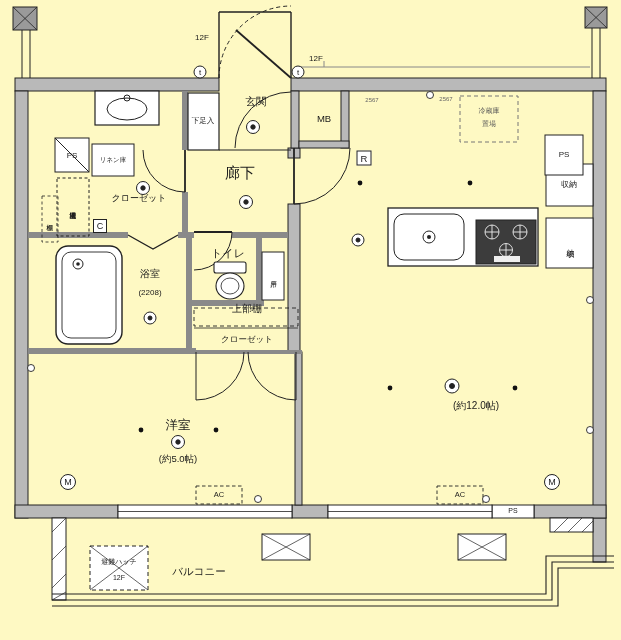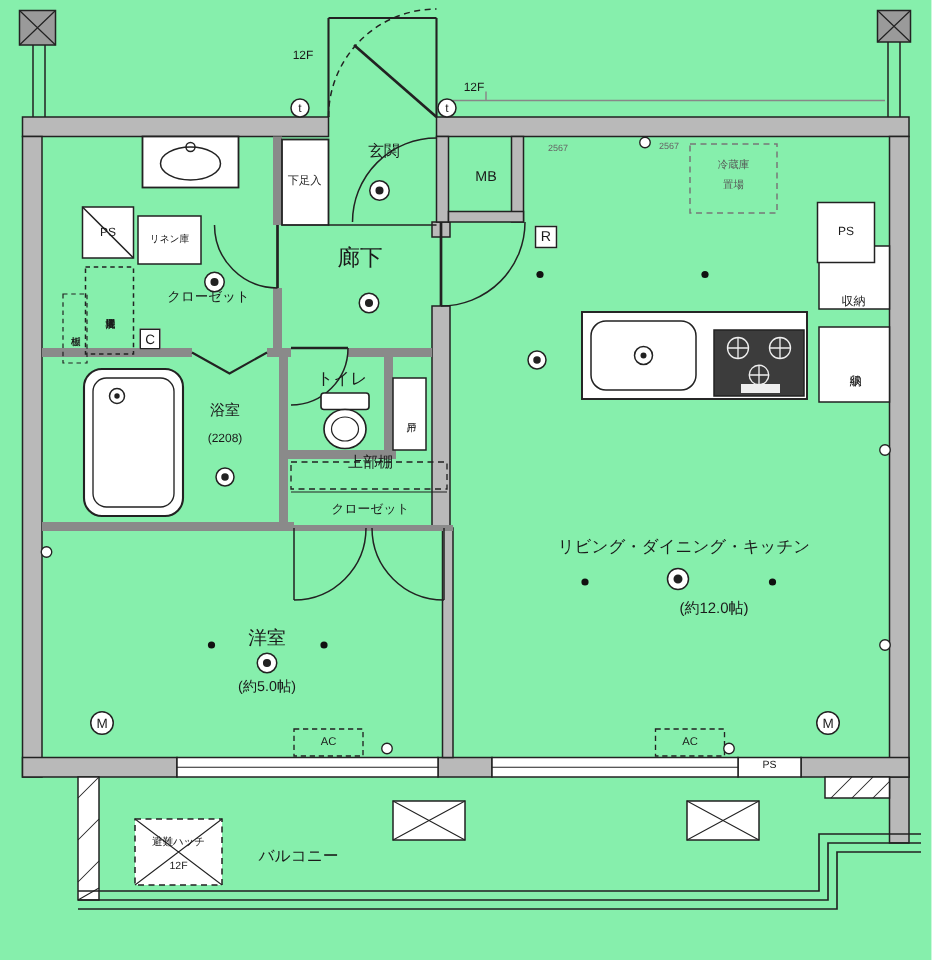--- a/index.html
+++ b/index.html
@@ -1,16 +1,16 @@
 <!DOCTYPE html>
 <html><head>
 <meta charset="utf-8">
 <style>
   html,body{margin:0;padding:0;background:#fff;}
-  .stage{position:relative;width:621px;height:640px;background:#86efac;overflow:hidden;
+  .stage{position:relative;width:621px;height:640px;background:#fef9c3;overflow:hidden;
          font-family:"Liberation Sans","DejaVu Sans",sans-serif;color:#1a1a1a;}
   .stage svg{position:absolute;left:0;top:0;}
   .lbl{position:absolute;transform:translate(-50%,-50%);white-space:nowrap;line-height:1.12;text-align:center;}
   .v{writing-mode:vertical-rl;text-orientation:upright;white-space:nowrap;}
   .dim{color:#555;}
   .faint{color:#666;}
   .mark{position:absolute;transform:translate(-50%,-50%);display:flex;align-items:center;justify-content:center;
         border:1.2px solid #222;background:#fff;box-sizing:border-box;}
   .mark.circle{border-radius:50%;}
 </style>
@@ -201,33 +201,32 @@
   <div class="lbl" style="left:256px;top:102px;font-size:10.5px">玄関</div>
   <div class="lbl" style="left:203px;top:121px;font-size:7.5px">下足入</div>
   <div class="lbl" style="left:324px;top:119px;font-size:9.5px">MB</div>
   <div class="lbl faint" style="left:372px;top:100px;font-size:6px">2567</div>
   <div class="lbl faint" style="left:446px;top:99px;font-size:6px">2567</div>
   <div class="lbl dim" style="left:489px;top:111px;font-size:7px">冷蔵庫</div>
   <div class="lbl dim" style="left:489px;top:124px;font-size:7px">置場</div>
   <div class="lbl" style="left:72px;top:156px;font-size:8px">PS</div>
   <div class="lbl" style="left:113px;top:160px;font-size:6.5px">リネン庫</div>
   <div class="lbl" style="left:564px;top:155px;font-size:8px">PS</div>
-  <div class="lbl" style="left:569px;top:202px;font-size:8px">収納</div>
+  <div class="lbl" style="left:569px;top:185px;font-size:8px">収納</div>
   <div class="lbl v" style="left:569px;top:243px;font-size:8px">収納</div>
   <div class="lbl" style="left:139px;top:198px;font-size:9px">クローゼット</div>
   <div class="lbl" style="left:240px;top:173px;font-size:15px">廊下</div>
   <div class="lbl v" style="left:73px;top:207px;font-size:6.5px">洗濯機置場</div>
   <div class="lbl v" style="left:50px;top:219px;font-size:6.5px">棚板</div>
   <div class="lbl" style="left:150px;top:274px;font-size:10px">浴室</div>
   <div class="lbl" style="left:150px;top:293px;font-size:8px">(2208)</div>
   <div class="lbl" style="left:228px;top:253px;font-size:11px">トイレ</div>
   <div class="lbl v" style="left:273px;top:276px;font-size:7px">吊戸</div>
   <div class="lbl" style="left:247px;top:309px;font-size:10px">上部棚</div>
   <div class="lbl" style="left:247px;top:340px;font-size:8.5px">クローゼット</div>
-  <div class="lbl" style="left:456px;top:365px;font-size:11px">リビング・ダイニング・キッチン</div>
   <div class="lbl" style="left:476px;top:406px;font-size:10px">(約12.0帖)</div>
   <div class="lbl" style="left:178px;top:425px;font-size:12.5px">洋室</div>
   <div class="lbl" style="left:178px;top:459px;font-size:9.5px">(約5.0帖)</div>
   <div class="lbl" style="left:219px;top:495px;font-size:7.5px">AC</div>
   <div class="lbl" style="left:460px;top:495px;font-size:7.5px">AC</div>
   <div class="lbl" style="left:513px;top:511px;font-size:7px">PS</div>
   <div class="lbl" style="left:199px;top:572px;font-size:10.5px">バルコニー</div>
   <div class="lbl" style="left:119px;top:562px;font-size:7px">避難ハッチ</div>
   <div class="lbl" style="left:119px;top:578px;font-size:7px">12F</div>
 

